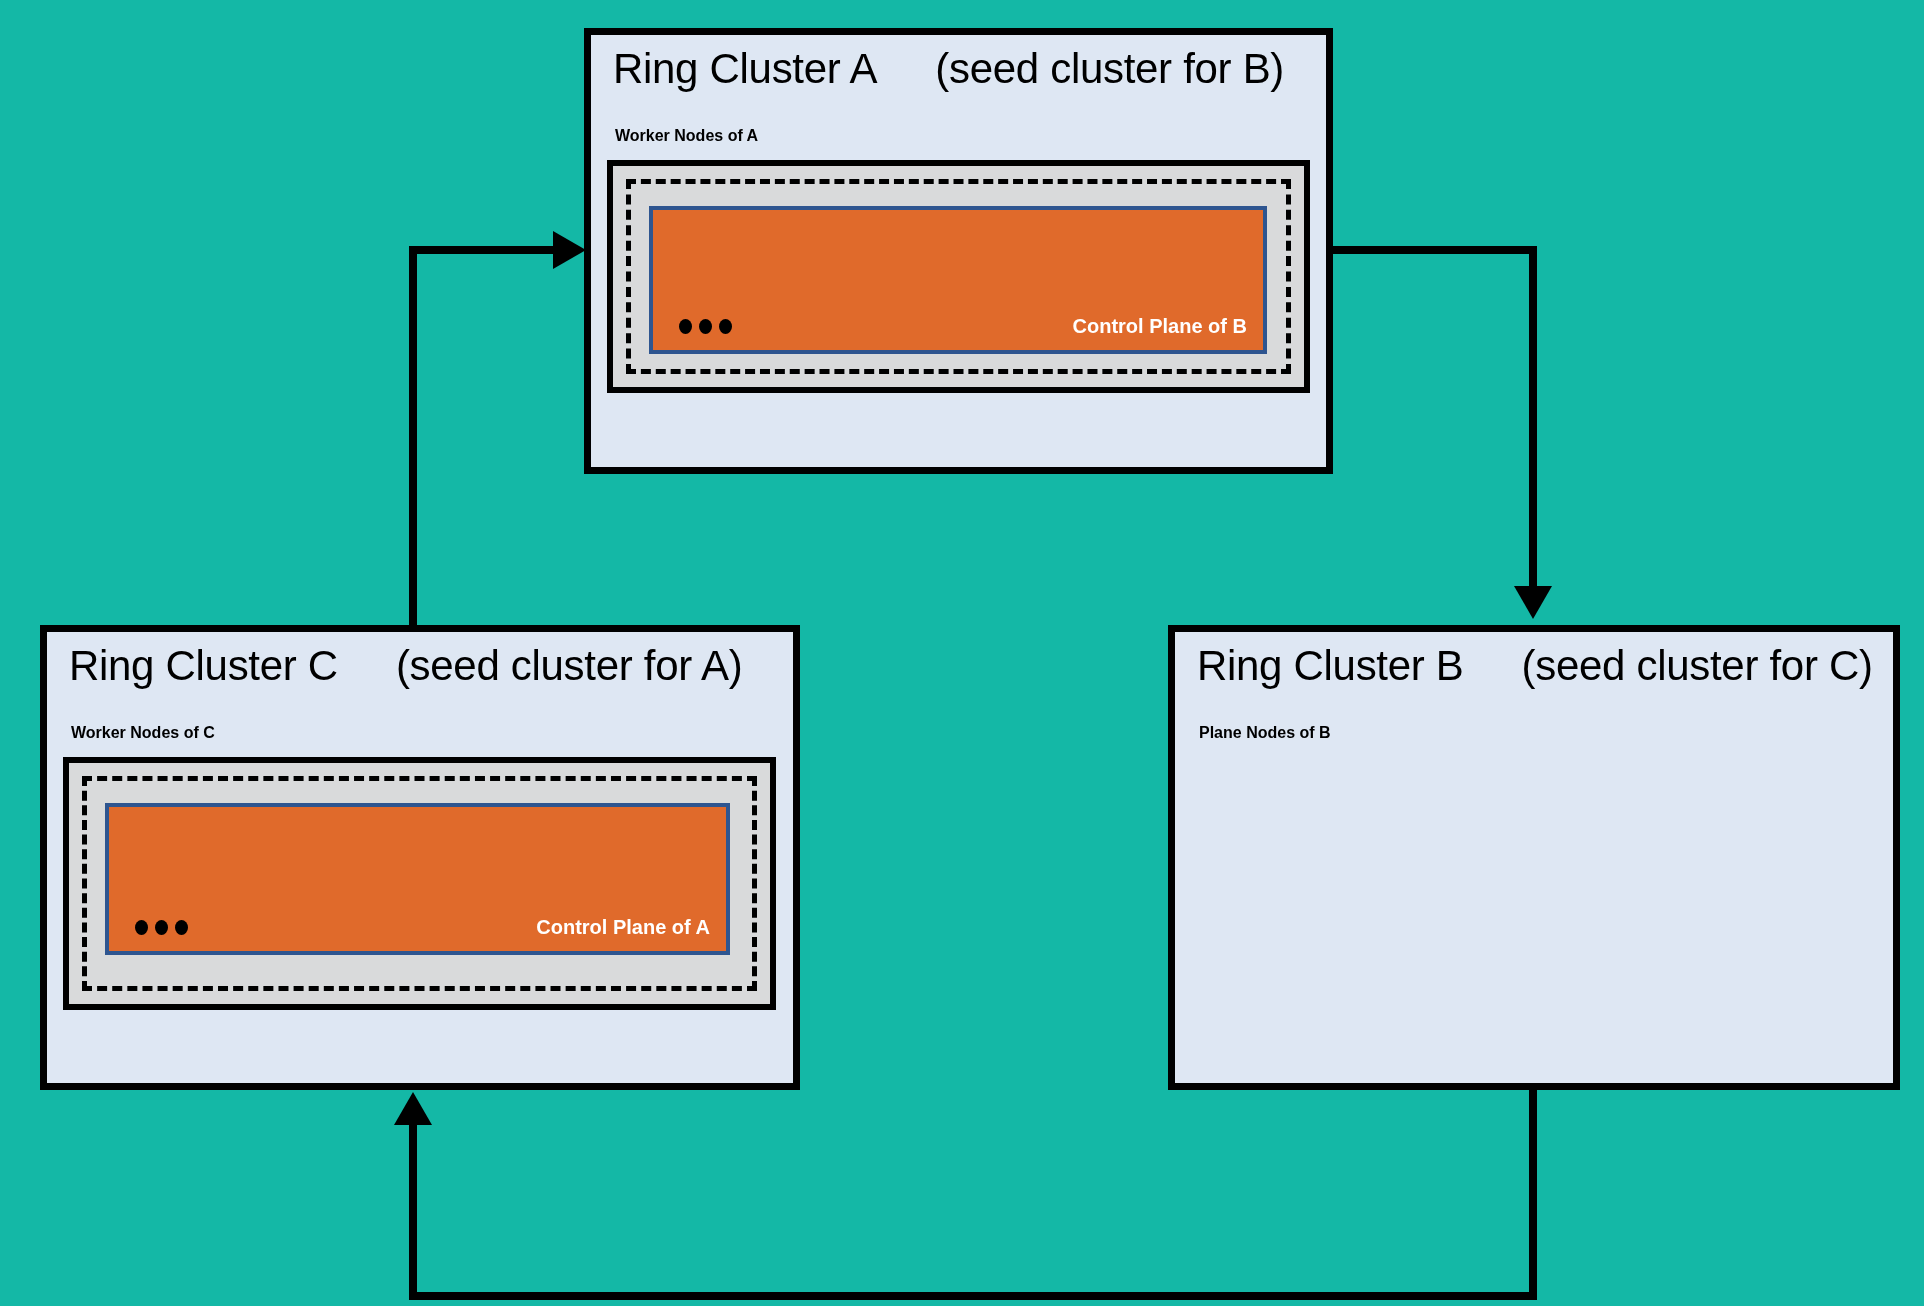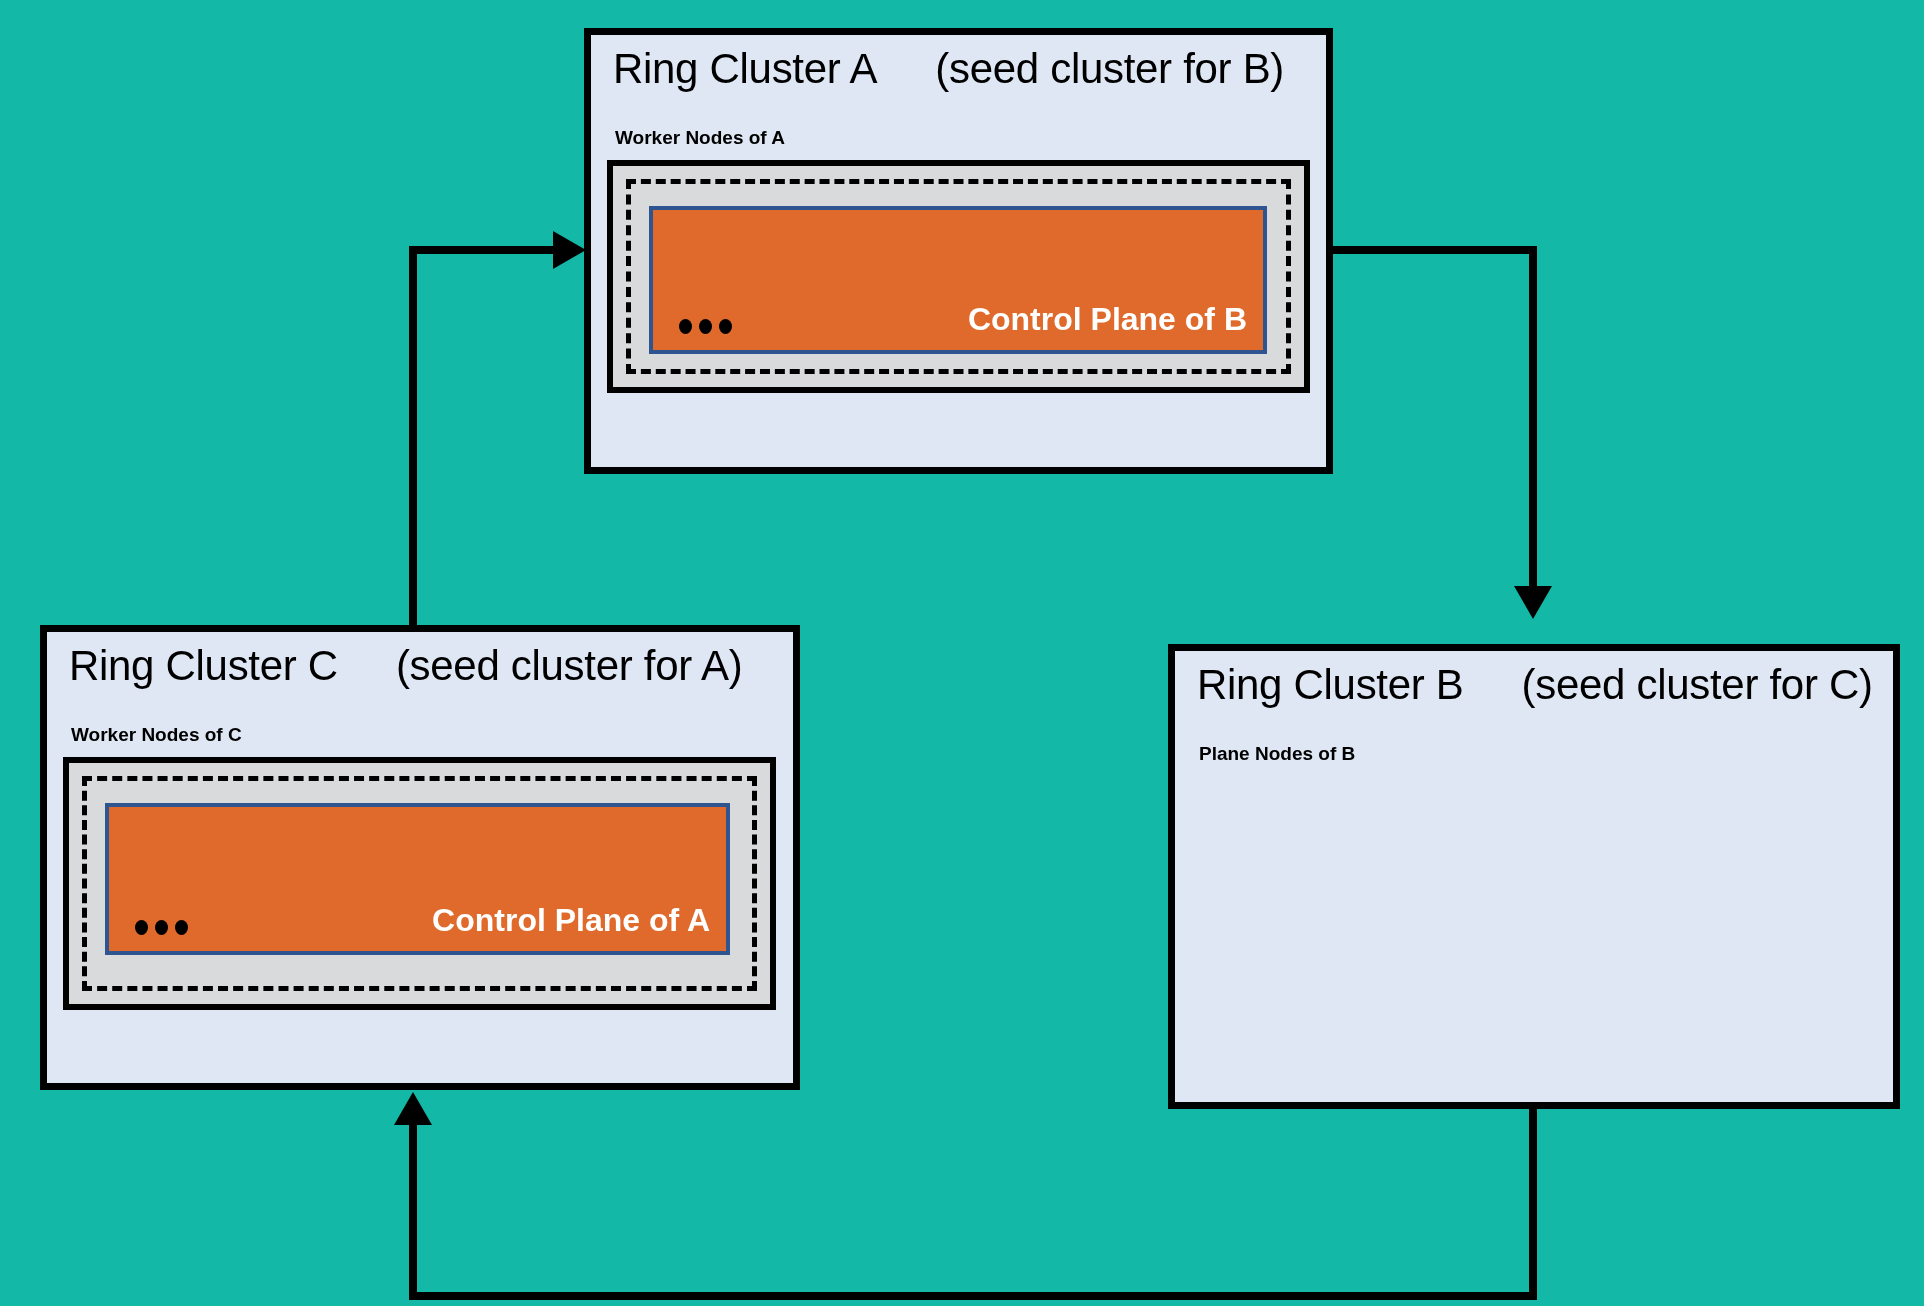--- a/index.html
+++ b/index.html
@@ -38,21 +38,21 @@
     color: #000000;
     letter-spacing: -0.3px;
   }
   .cluster-title .seed {
     display: inline-block;
     margin-left: 58px;
   }
   .worker-label {
     position: absolute;
     left: 24px;
-    font-size: 19px;
+    font-size: 16px;
     font-weight: bold;
     color: #000000;
     white-space: nowrap;
   }
 
   
   .worker-box {
     position: absolute;
     background: #d9dadb;
     border: 6px solid #000000;
@@ -69,21 +69,21 @@
   .control-plane {
     position: absolute;
     background: #e06a2b;
     border: 4px solid #2e5590;
     box-sizing: border-box;
   }
   .cp-label {
     position: absolute;
     right: 16px;
     bottom: 12px;
-    font-size: 32px;
+    font-size: 20px;
     font-weight: bold;
     color: #ffffff;
     white-space: nowrap;
   }
   .cp-dots {
     position: absolute;
     left: 26px;
     bottom: 16px;
     display: flex;
     gap: 7px;
@@ -174,21 +174,21 @@
         <div class="cp-dots">
           <i></i>
             <i></i>
             <i></i>
         </div>
         <div class="cp-label">Control Plane of A</div>
       </div>
     </div>
   </div>
 
-  <div class="cluster" style="left:1168px; top:644px; width:732px; height:465px;">
+  <div class="cluster" style="left:1168px; top:625px; width:732px; height:465px;">
     <div class="cluster-title">
       <span>Ring Cluster B</span><span class="seed">(seed cluster for C)</span>
     </div>
     <div class="worker-label" style="top:92px;">Plane Nodes of B</div>
 
   </div>
 
 </div>
 
 </body></html>

